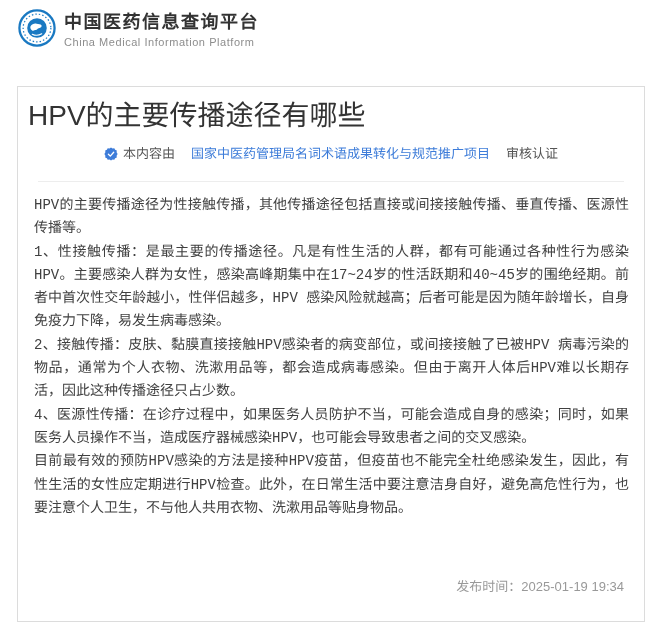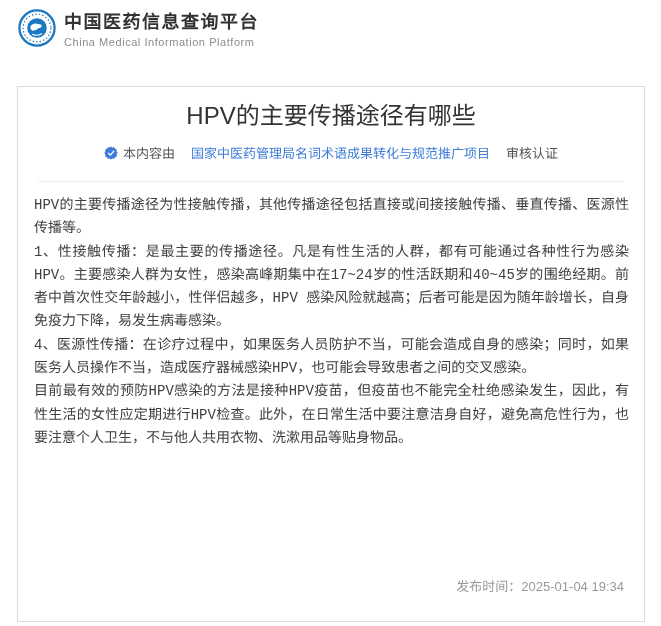--- a/index.html
+++ b/index.html
@@ -27,26 +27,26 @@
   }
   .brand-sub{
     font-size:11px;color:#8d8d8d;letter-spacing:0.55px;margin-top:3px;line-height:13px;
   }
   
   .card{
     position:absolute;left:17px;top:86px;width:628px;height:536px;
     background:#fff;border:1px solid var(--card-border);
   }
   .article-title{
-    margin:17px 10px 0;text-align:center;
-    font-size:24px;font-weight:400;color:var(--title-text);line-height:24px;
+    margin:17px 10px 0;
+    font-size:28px;font-weight:400;color:var(--title-text);line-height:24px;
   }
   .cert-row{
     margin-top:18px;height:16px;
-    display:flex;justify-content:center;
+    display:flex;align-items:center;justify-content:center;
     font-size:13px;color:#555;line-height:16px;white-space:nowrap;
   }
   .cert-row .badge{width:14px;height:14px;margin-right:5px;flex:0 0 auto;}
   .cert-link{color:var(--link-blue);margin:0 16px;cursor:pointer;text-decoration:none;}
   .divider{margin:19px 20px 0;border-top:1px solid var(--divider);height:0;}
   .body-text{
     margin:12px 15px 0 16px;
     font-size:14px;line-height:23.3px;color:var(--body-text);
     text-align:justify;
   }
@@ -91,21 +91,22 @@
     <span>本内容由</span>
     <span class="cert-link">国家中医药管理局名词术语成果转化与规范推广项目</span>
     <span>审核认证</span>
   </div>
 
   <div class="divider"></div>
 
   <div class="body-text">
     <p>HPV的主要传播途径为性接触传播，其他传播途径包括直接或间接接触传播、垂直传播、医源性传播等。</p>
     <p>1、性接触传播：是最主要的传播途径。凡是有性生活的人群，都有可能通过各种性行为感染 HPV。主要感染人群为女性，感染高峰期集中在17~24岁的性活跃期和40~45岁的围绝经期。前者中首次性交年龄越小，性伴侣越多，HPV 感染风险就越高；后者可能是因为随年龄增长，自身免疫力下降，易发生病毒感染。</p>
+    <p>2、接触传播：皮肤、黏膜直接接触HPV感染者的病变部位，或间接接触了已被HPV 病毒污染的物品，通常为个人衣物、洗漱用品等，都会造成病毒感染。但由于离开人体后HPV难以长期存活，因此这种传播途径只占少数。</p>
     <p>4、医源性传播：在诊疗过程中，如果医务人员防护不当，可能会造成自身的感染；同时，如果医务人员操作不当，造成医疗器械感染HPV，也可能会导致患者之间的交叉感染。</p>
     <p>目前最有效的预防HPV感染的方法是接种HPV疫苗，但疫苗也不能完全杜绝感染发生，因此，有性生活的女性应定期进行HPV检查。此外，在日常生活中要注意洁身自好，避免高危性行为，也要注意个人卫生，不与他人共用衣物、洗漱用品等贴身物品。</p>
   </div>
 
   <div class="publish">
-    <span>发布时间：</span><span>2025-01-04 19:34</span>
+    <span>发布时间：</span><span>2025-01-19 19:34</span>
   </div>
 
 </div>
 
 </body></html>

